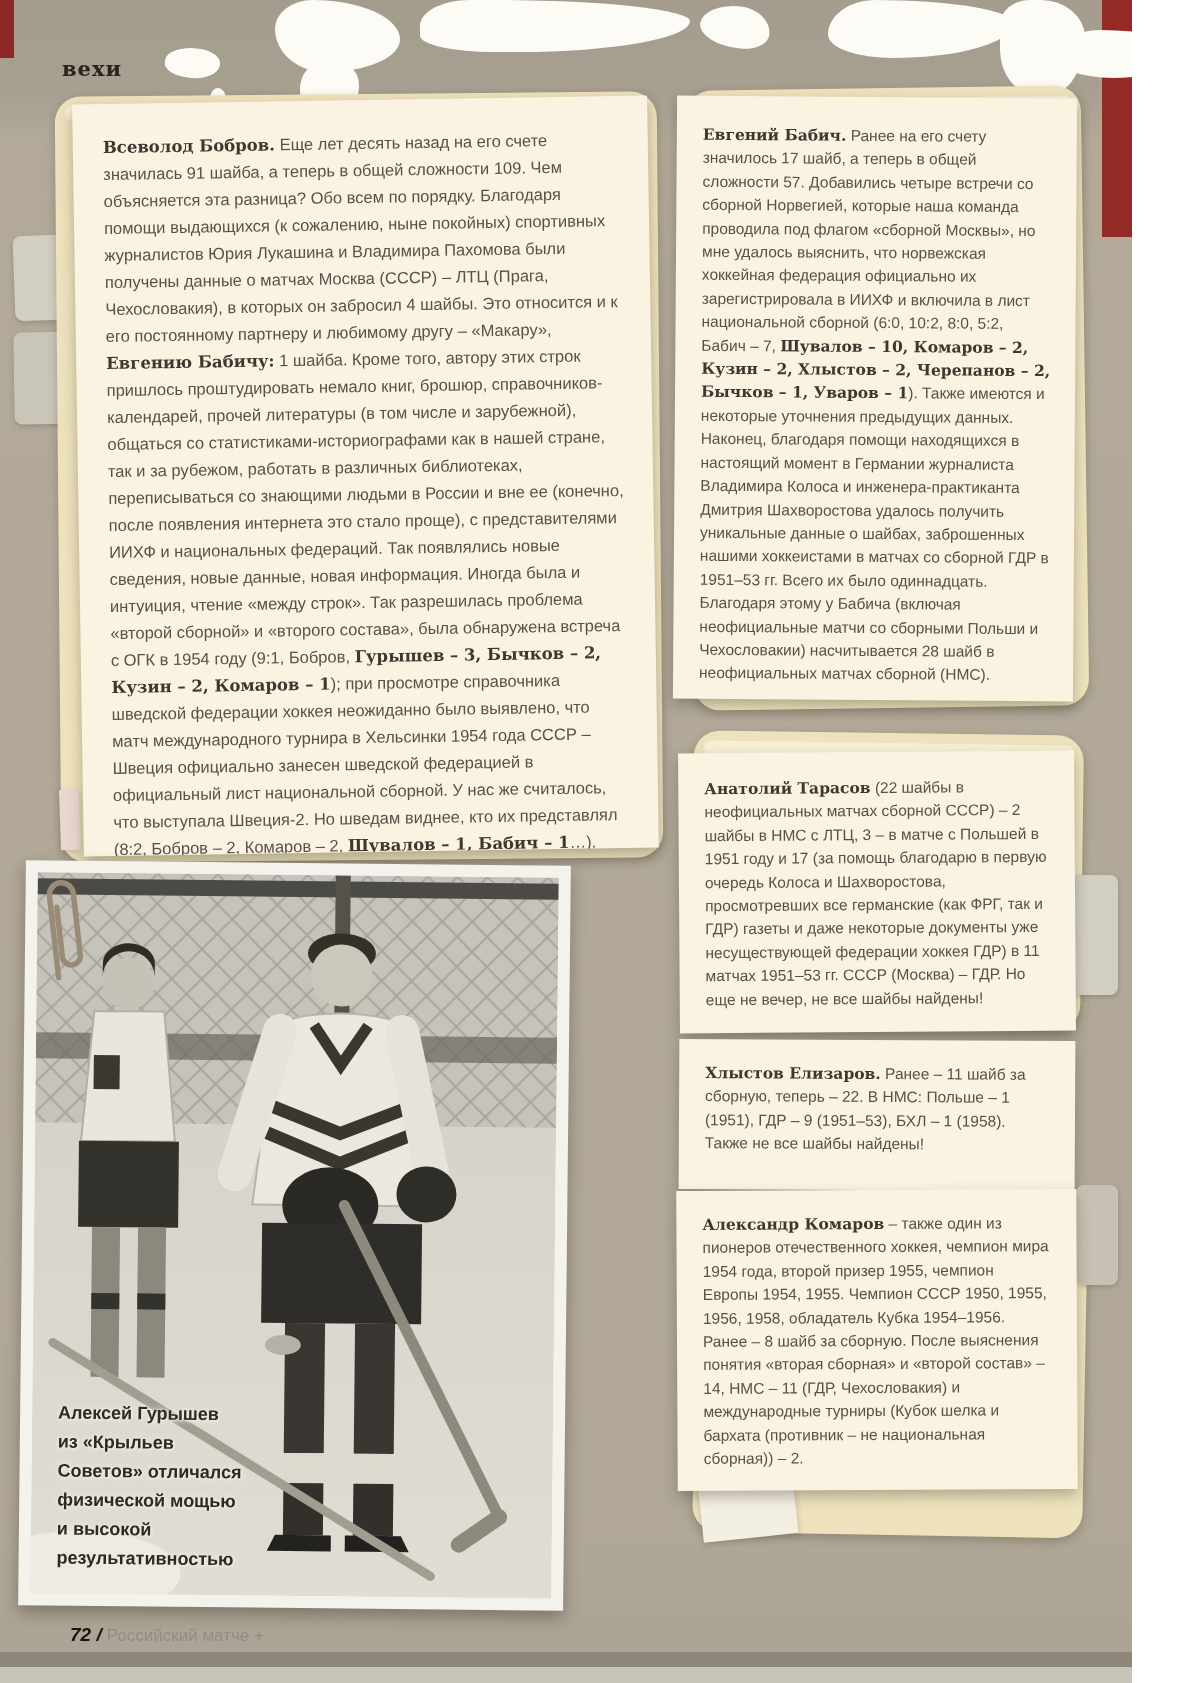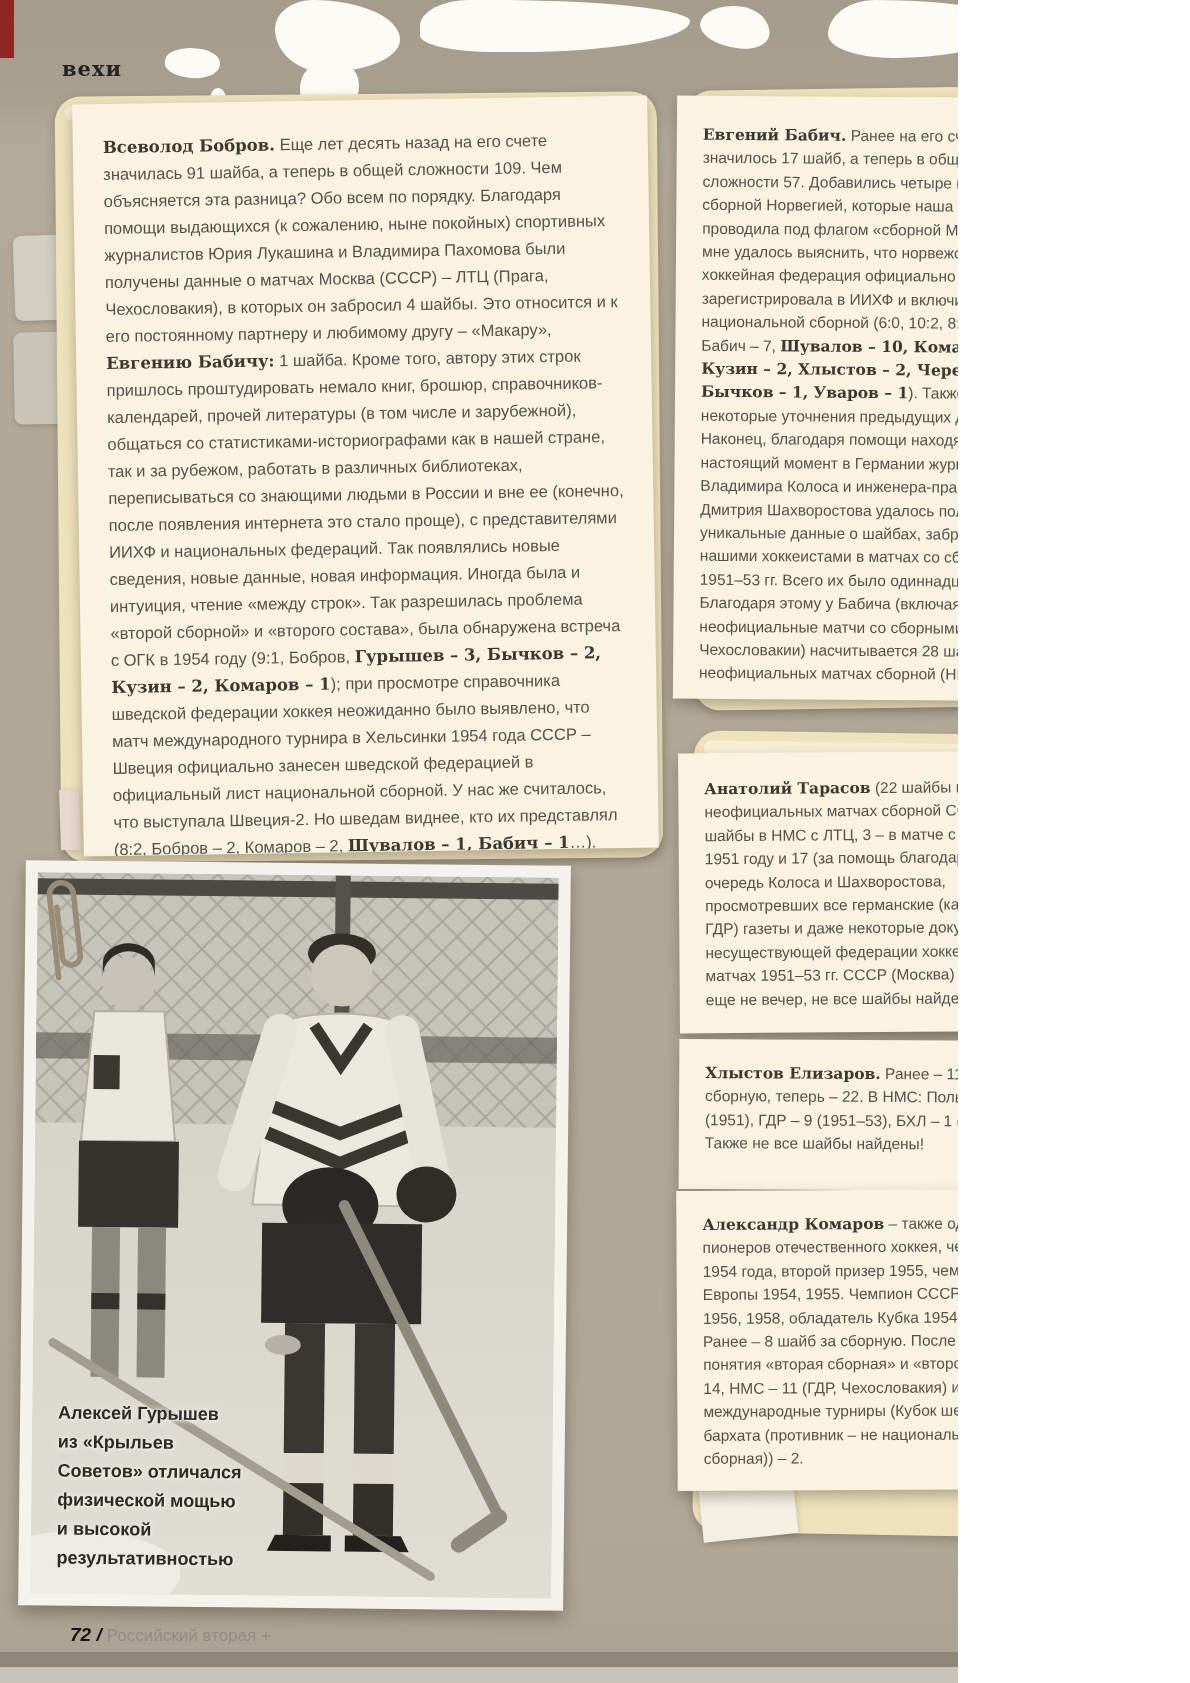--- a/index.html
+++ b/index.html
@@ -1,18 +1,18 @@
 <!DOCTYPE html>
 <html lang="ru"><head>
 <meta charset="utf-8">
 <style>
   html,body{margin:0;padding:0;}
   .page{
     position:relative;
-    width:958px;height:1683px;
+    width:1132px;height:1683px;
     background:linear-gradient(180deg,#a49c8c 0,#a79f8f 95px,#b2a999 140px,#b0a797 1520px,#aba393 1650px);
     overflow:hidden;
     font-family:"Liberation Sans", sans-serif;
   }
   
   .splat{position:absolute;background:#fcfbf6;}
   
   .red-strip{position:absolute;}
   
   .section-label{
@@ -195,18 +195,18 @@
 физической мощью
 и высокой
 результативностью</div>
     <svg class="paperclip" width="54" height="112" viewBox="0 0 54 112">
       <path d="M16,104 L16,22 a12,12 0 0 1 24,0 L40,84 a9,9 0 0 1 -18,0 L22,34" stroke="#988c77" stroke-width="5.5" fill="none" stroke-linecap="round" transform="rotate(-7 27 56)"></path>
     </svg>
   </div>
 
   <div class="footer">
     <span class="pageno">72 /</span>
-    <span class="mag">Российский вторая +</span>
+    <span class="mag">Российский матче +</span>
   </div>
   <div class="footer-band"></div>
   <div class="footer-bottom"></div>
 
 </div>
 
 </body></html>

